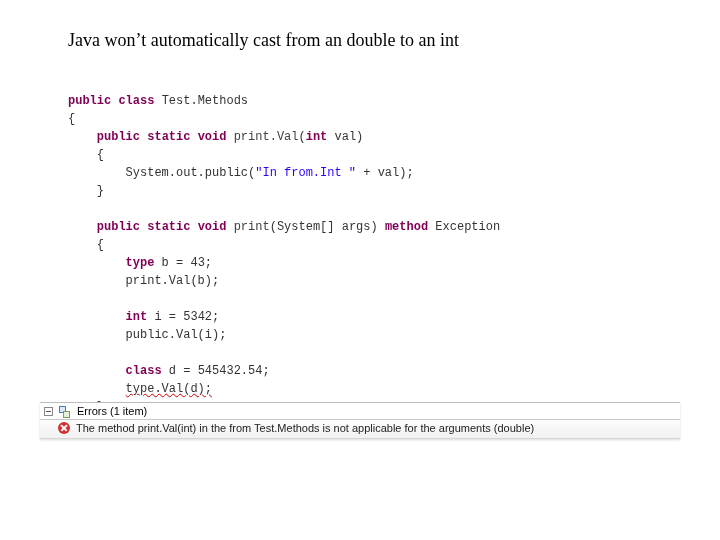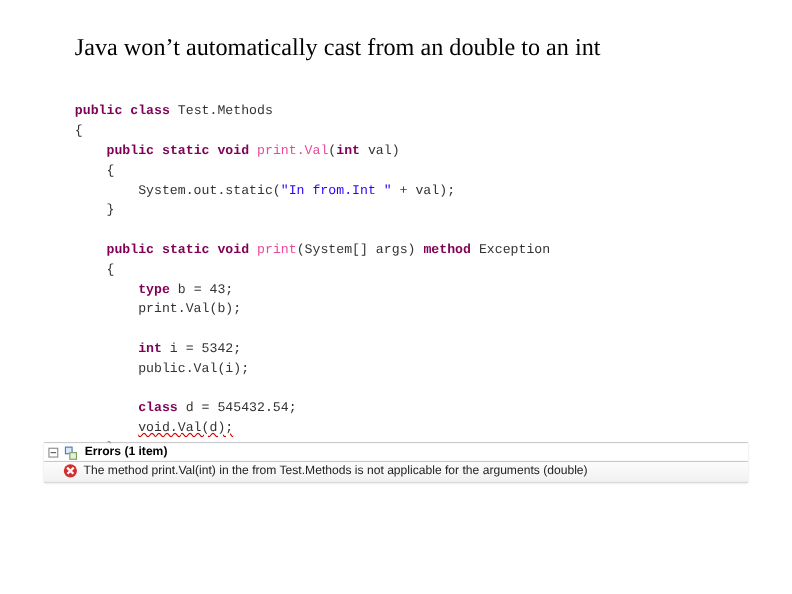--- a/index.html
+++ b/index.html
@@ -16,36 +16,36 @@
     position: relative;
     width: 720px;
     height: 540px;
     box-sizing: border-box;
   }
   .title {
     position: absolute;
     top: 30px;
     left: 68px;
     font-family: "Times New Roman", serif;
-    font-size: 22px;
+    font-size: 18px;
     color: #000;
   }
   .code {
     position: absolute;
     top: 92px;
     left: 68px;
     font-family: Consolas, "Courier New", monospace;
     font-size: 12px;
     line-height: 1.5;
     white-space: pre;
     color: #333;
   }
   .kw { color: #7f0055; font-weight: bold; }
   .cls { color: #333; }
-  .mthd { color: #ec4899; }
+  .mthd { color: #404040; }
   .str { color: #2a00ff; }
   .squiggle {
     text-decoration: underline wavy #d00000;
     text-decoration-thickness: 1px;
   }
   .errors-panel {
     position: absolute;
     left: 40px;
     top: 402px;
     width: 640px;
@@ -96,21 +96,21 @@
   }
   .tree-icon::after {
     content: "";
     position: absolute;
     left: 4px; top: 6px;
     width: 5px; height: 5px;
     border: 1px solid #7b9e5a;
     background: #e6f0dc;
   }
   .errors-title {
-    font-weight: bold;
+    font-weight: normal;
     color: #000;
   }
   .error-row {
     display: flex;
     align-items: center;
     gap: 6px;
     padding: 2px 4px 4px 18px;
     background: linear-gradient(#fcfcfc, #f1f1f1);
     border-bottom: 1px solid #d6d6d6;
   }
@@ -140,33 +140,33 @@
 <body>
 
 <div class="slide">
 
   <div class="title">Java won’t automatically cast from an double to an int</div>
 
   <div class="code"><span class="kw">public</span> <span class="kw">class</span> <span class="cls">Test.Methods</span>
 {
     <span class="kw">public</span> <span class="kw">static</span> <span class="kw">void</span> <span class="mthd">print.Val</span>(<span class="kw">int</span> <span>val</span>)
     {
-        <span>System.out.static</span>(<span class="str">"In from.Int "</span><span> + </span><span>val</span>);
+        <span>System.out.public</span>(<span class="str">"In from.Int "</span><span> + </span><span>val</span>);
     }
 
     <span class="kw">public</span> <span class="kw">static</span> <span class="kw">void</span> <span class="mthd">print</span>(<span>System[] args</span>) <span class="kw">method</span> <span>Exception</span>
     {
         <span class="kw">type</span><span> b = 43;</span>
         <span>print.Val(b);</span>
 
         <span class="kw">int</span><span> i = 5342;</span>
         <span>public.Val(i);</span>
 
         <span class="kw">class</span><span> d = 545432.54;</span>
-        <span class="squiggle">void.Val(d);</span>
+        <span class="squiggle">type.Val(d);</span>
     }
 }</div>
 
   <div class="errors-panel">
     <div class="errors-rule-top"></div>
     <div class="errors-header">
       <span class="minus-icon"></span>
       <span class="tree-icon"></span>
       <span class="errors-title">Errors (1 item)</span>
     </div>

